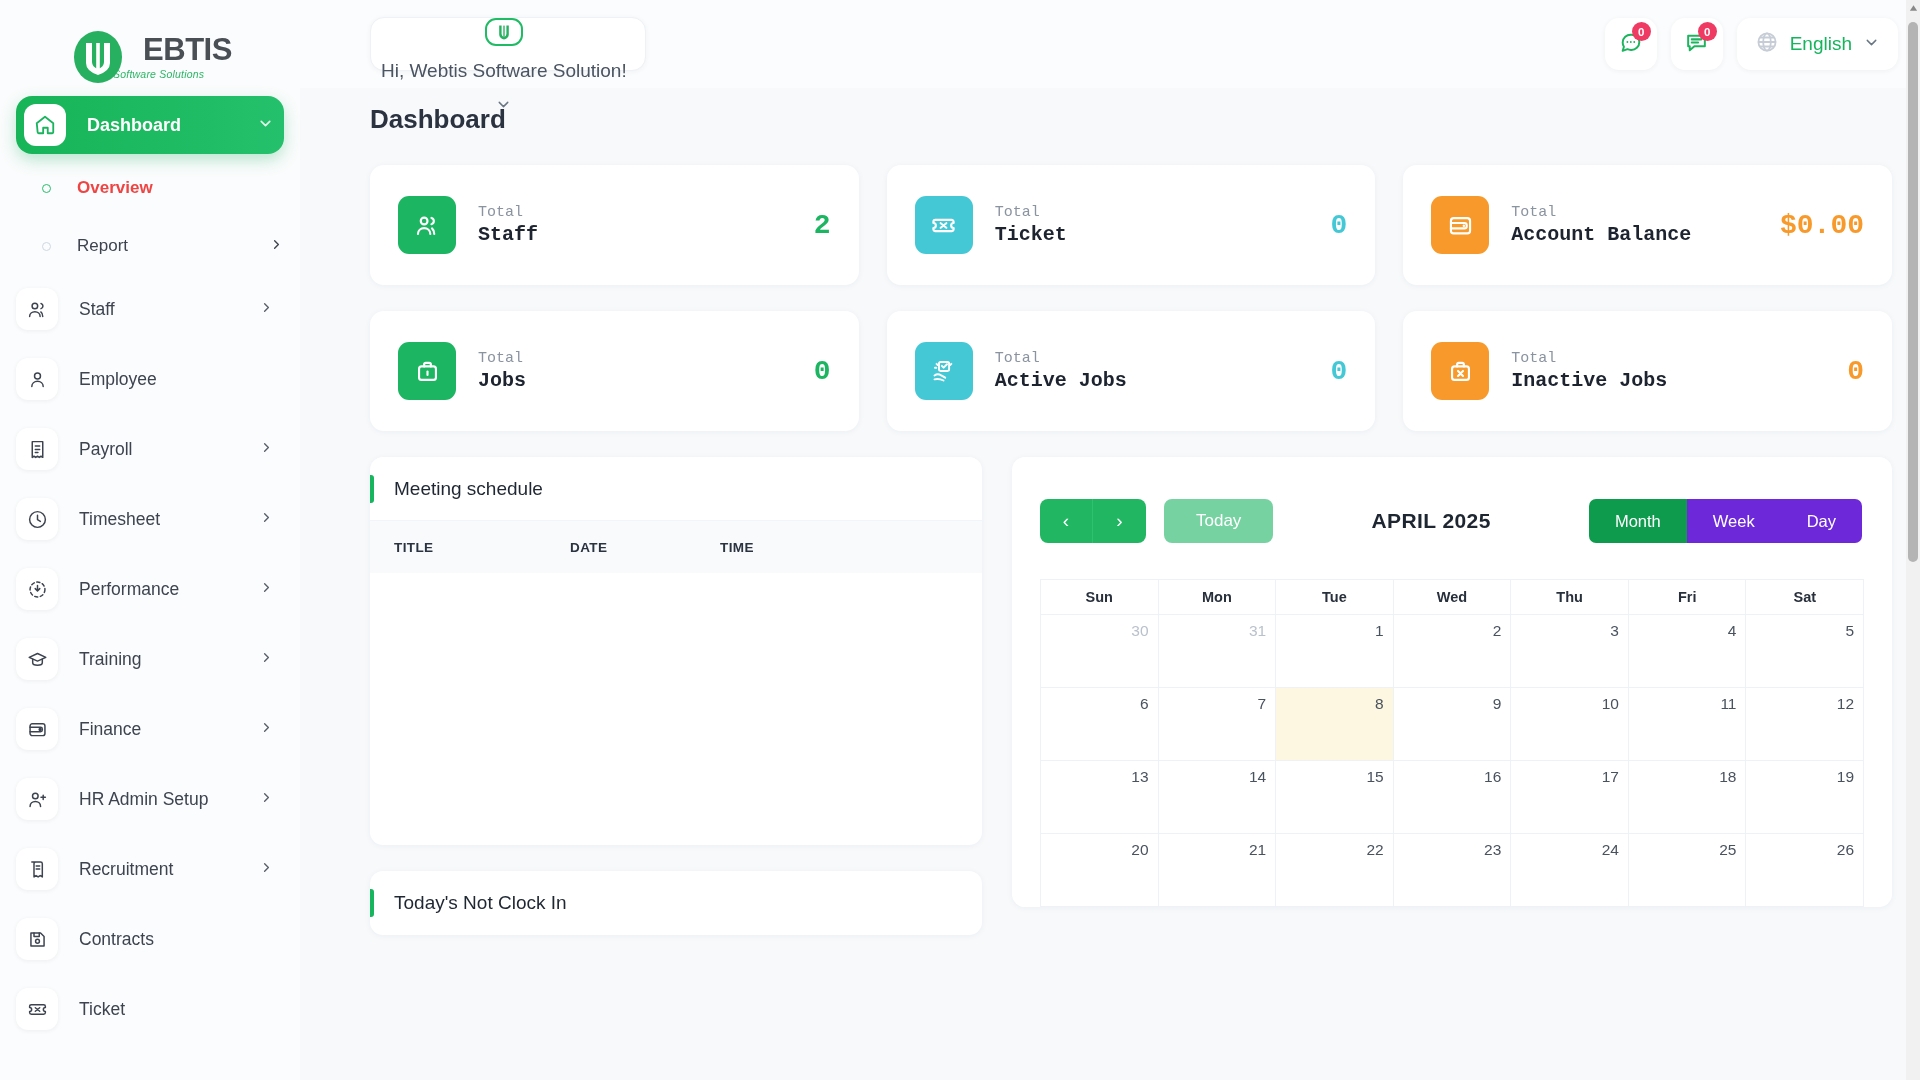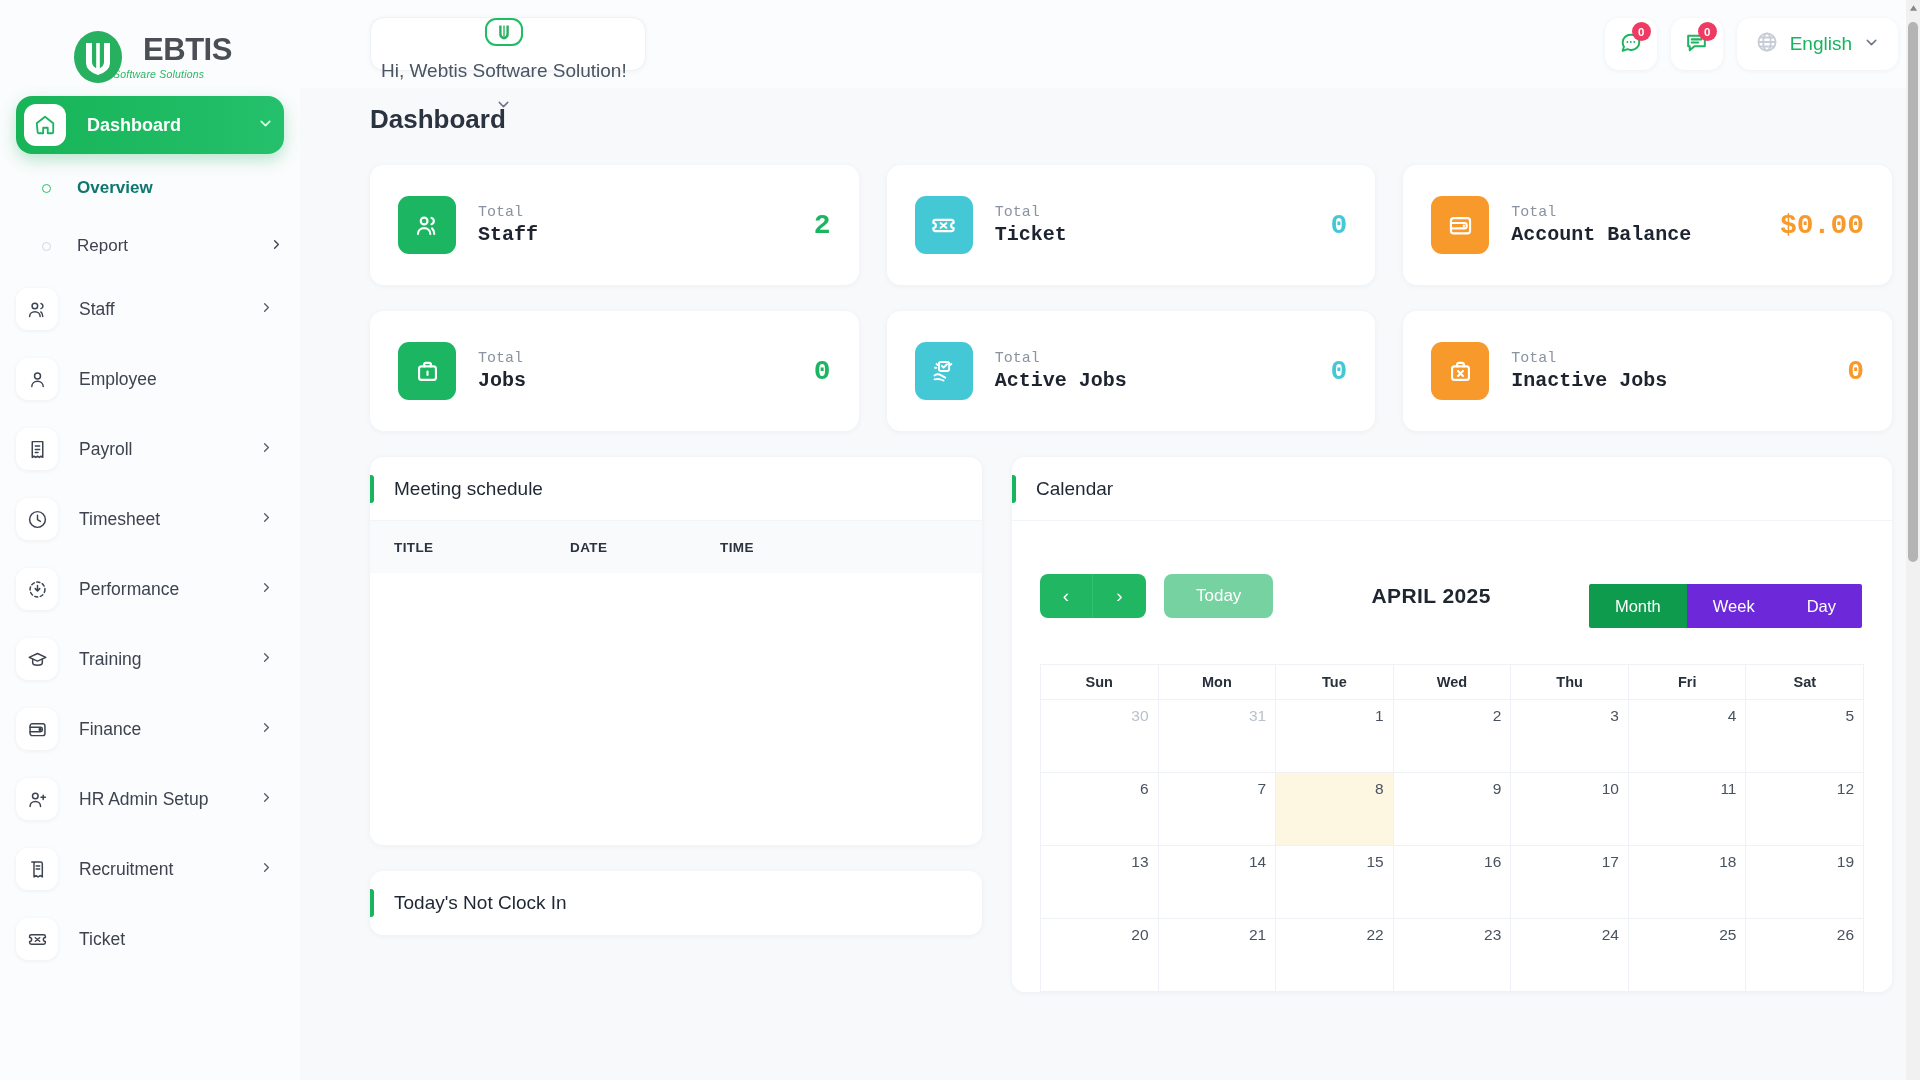--- a/index.html
+++ b/index.html
@@ -56,21 +56,21 @@
   .sub-item {
     display:flex; align-items:center; height:40px;
     margin-bottom:18px; cursor:pointer; padding-left:26px;
   }
   .sub-dot {
     width:9px; height:9px; border-radius:50%;
     border:1.6px solid #cfd8e3; flex:0 0 9px;
   }
   .sub-dot.on { border-color:#26bf6a; }
   .sub-item .label { font-size:17px; margin-left:26px; flex:1; color:#3d4450; }
-  .sub-item.current .label { color:#0f766e; font-weight:bold; }
+  .sub-item.current .label { color:#ef4444; font-weight:bold; }
 
   
   .main { flex:1; position:relative; height:1080px; overflow:hidden; }
   .topbar {
     height:88px; display:flex; align-items:center;
     padding:0 22px 0 70px; background:#fbfcfd;
   }
   .profile-pill {
     display:flex; align-items:center; gap:14px; height:54px;
     background:#fff; border:1px solid #eef1f5; border-radius:14px;
@@ -161,21 +161,21 @@
   }
   .navgrp button:first-child { border-right:1px solid #2fc26e; }
   .btn-today {
     height:44px; padding:0 32px; border:none; border-radius:8px;
     background:#76d3a1; color:#fff; font-size:17px; cursor:pointer;
   }
   .cal-month {
     flex:1; text-align:center; font-size:21px;
     font-weight:bold; color:#1e2631; letter-spacing:.4px;
   }
-  .viewgrp { display:flex; border-radius:2px; overflow:hidden;margin-top:21px; }
+  .viewgrp { display:flex; border-radius:7px; overflow:hidden; }
   .viewgrp button {
     height:44px; padding:0 26px; border:none; background:#6d28d9;
     color:#fff; font-size:16.5px; cursor:pointer;
   }
   .viewgrp button.sel { background:#0e9b4d; }
 
   .cal-grid { margin:36px 28px 0 28px; border:1px solid #eef1f5; border-top:none; }
   .cal-dow { display:flex; border-top:1px solid #eef1f5; }
   .cal-dow div {
     flex:1; text-align:center; padding:9px 0; font-size:14.5px;
@@ -383,20 +383,30 @@
           </svg>
         </span>
         <span class="label">Recruitment</span>
         <span class="chev">
           <svg width="15" height="15" viewBox="0 0 24 24" fill="none" stroke="#3d4450" stroke-width="2.2" stroke-linecap="round" stroke-linejoin="round">
               <path d="M9 6l6 6-6 6"></path>
             </svg>
         </span>
       </div>
 
+      <div class="nav-item">
+        <span class="ico-box">
+          <svg width="21" height="21" viewBox="0 0 24 24" fill="none" stroke="#3d4450" stroke-width="1.7" stroke-linecap="round" stroke-linejoin="round">
+            <path d="M4.5 4.5h11l4 4v11h-15z"></path>
+              <path d="M8 4.5v4h6v-4"></path>
+              <circle cx="12" cy="14" r="2.2"></circle>
+          </svg>
+        </span>
+        <span class="label">Contracts</span>
+      </div>
 
       <div class="nav-item">
         <span class="ico-box">
           <svg width="21" height="21" viewBox="0 0 24 24" fill="none" stroke="#3d4450" stroke-width="1.7" stroke-linecap="round" stroke-linejoin="round">
             <path d="M3 8.5a2 2 0 0 1 2-2h14a2 2 0 0 1 2 2v1.2a2.3 2.3 0 0 0 0 4.6v1.2a2 2 0 0 1-2 2H5a2 2 0 0 1-2-2v-1.2a2.3 2.3 0 0 0 0-4.6z"></path>
             <path d="M9.5 10l5 4M14.5 10l-5 4"></path>
           </svg>
         </span>
         <span class="label">Ticket</span>
       </div>
@@ -581,23 +591,20 @@
 
           <div class="panel" style="margin-top:26px;">
             <div class="panel-head" style="border-bottom:none;">
               <span class="panel-title">Today's Not Clock In</span>
             </div>
           </div>
         </div>
 
         <div class="right-col">
           <div class="panel">
-            <div class="panel-head">
-              <span class="panel-title">Calendar</span>
-            </div>
 
             <div class="cal-toolbar">
               <div class="navgrp">
                 <button>‹</button>
                 <button>›</button>
               </div>
               <button class="btn-today">Today</button>
               <div class="cal-month">APRIL 2025</div>
               <div class="viewgrp">
                 <button class="sel">Month</button>

